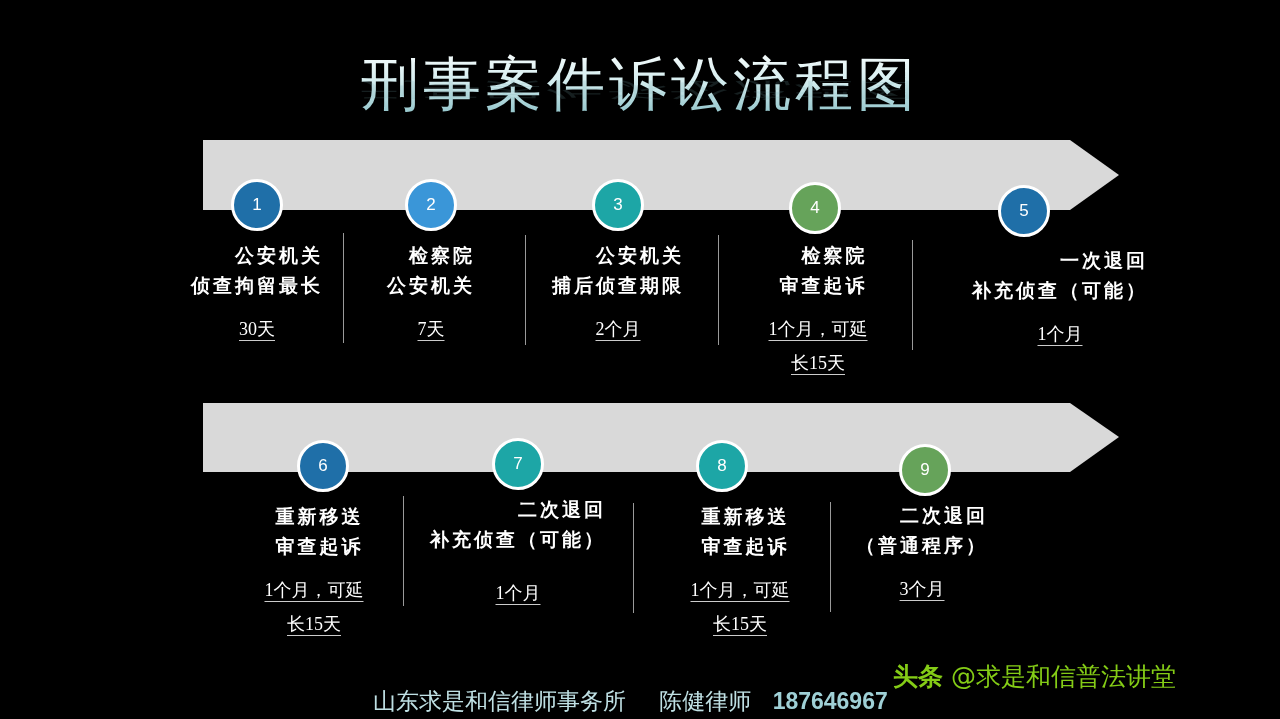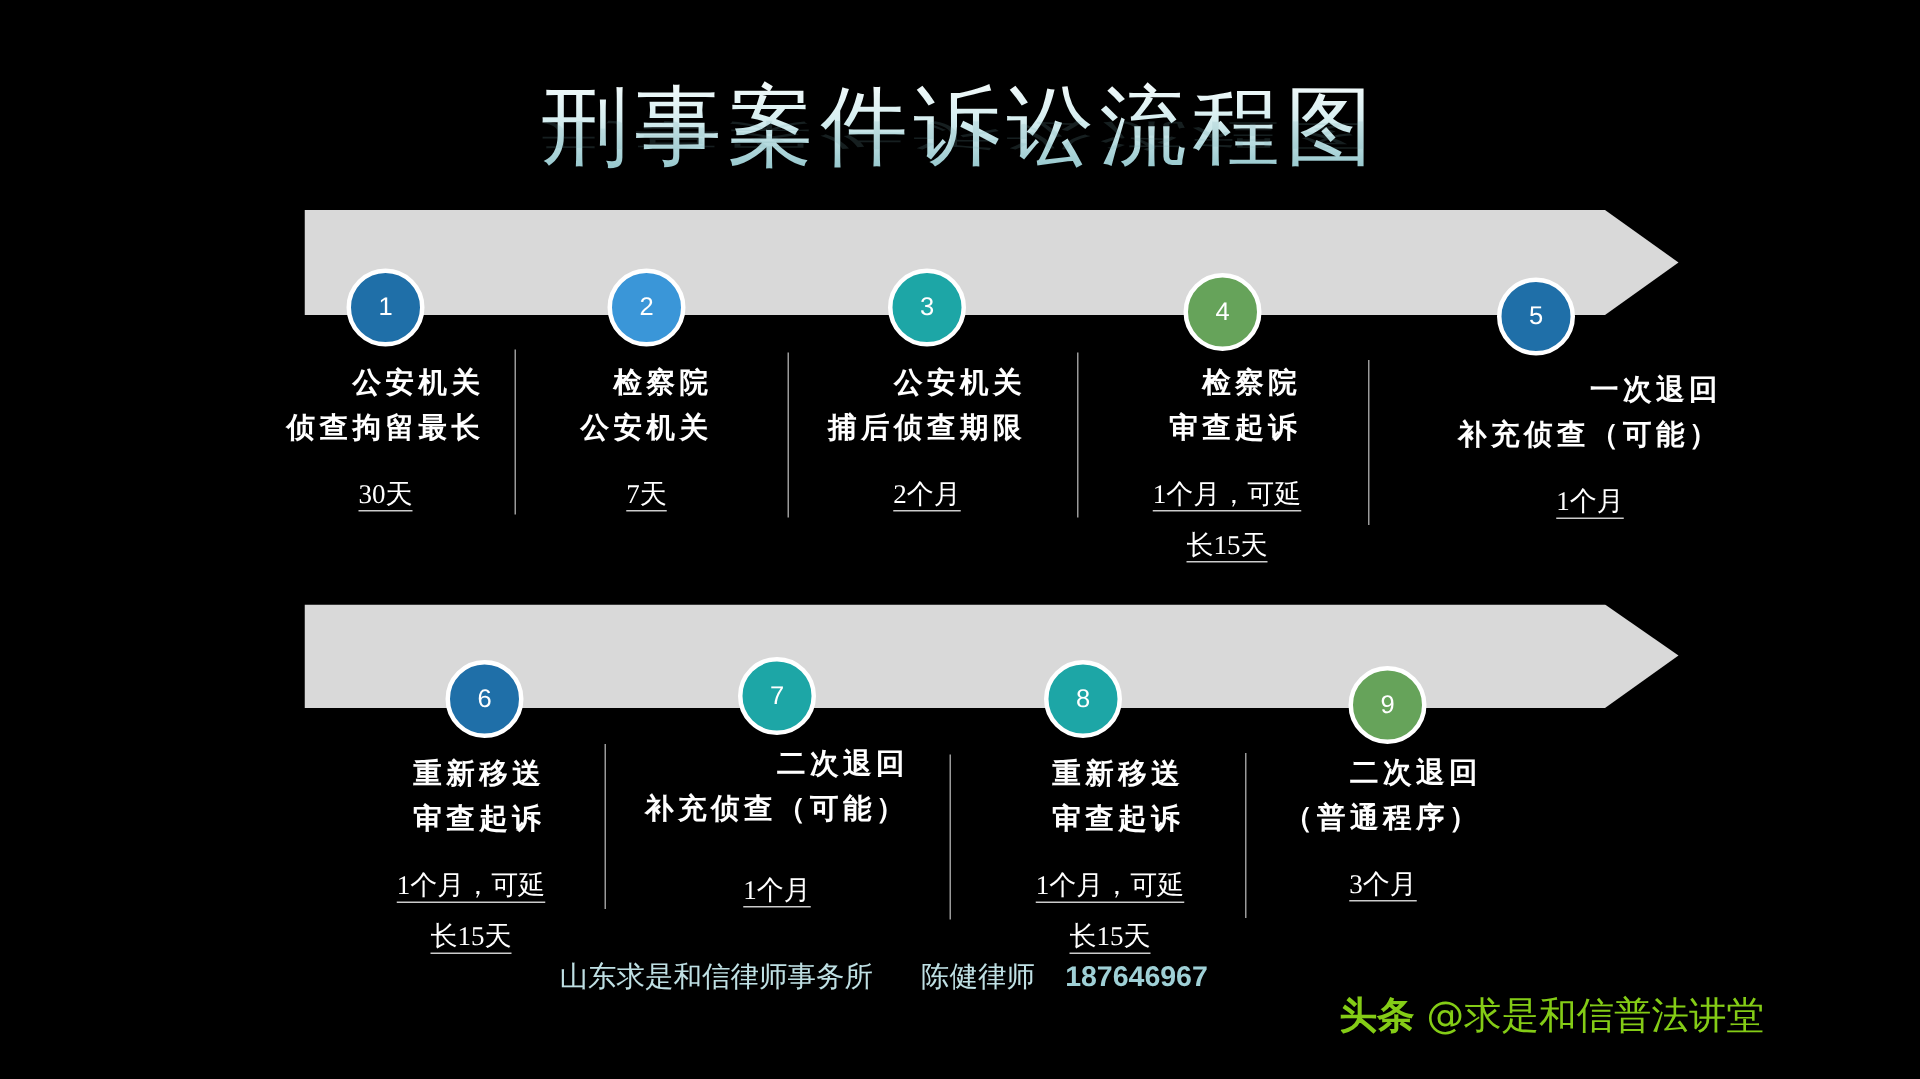--- a/index.html
+++ b/index.html
@@ -20,21 +20,21 @@
              border: 3px solid #fff; display: flex; align-items: center; justify-content: center;
              font-family: "Liberation Sans", sans-serif; font-size: 17px; color: #fff;
              box-sizing: content-box; transform: translate(-26px, -26px); }
     .step { position: absolute; text-align: center; transform: translateX(-50%); white-space: nowrap; }
     .step .l1, .step .l2 { font-weight: bold; font-size: 19px; letter-spacing: 3px; line-height: 30px; display: block; text-align: right; }
     .step .dur { display: inline-block; margin-top: 12px; font-family: Liberation Serif, serif;
              font-size: 18px; line-height: 34px; text-decoration: underline; text-underline-offset: 5px;
              text-decoration-color: #ccc; white-space: normal; }
     .dur .line { display: block; }
     .divider { position: absolute; width: 1px; background: #9a9a9a; }
-    .footer { position: absolute; top: 638px; left: 373px; font-size: 19px; white-space: nowrap; }
+    .footer { position: absolute; top: 686px; left: 373px; font-size: 23px; white-space: nowrap; }
     .footer .firm { color: #bfe0e4; font-family: "DejaVu Serif", "Liberation Serif", serif; }
     .footer .lawyer { color: #bfe0e4; font-family: "DejaVu Serif", "Liberation Serif", serif; margin-left: 26px; }
     .footer .phone { color: #9fd0d6; font-weight: bold; margin-left: 14px; font-family: "Liberation Sans", sans-serif; }
     .watermark { position: absolute; top: 660px; left: 893px; font-size: 25px; color: #84cc16; white-space: nowrap; }
     .watermark .brand { font-weight: bold; }
   </style>
 </head>
 <body>
 
 <div class="title">刑事案件诉讼流程图</div>

